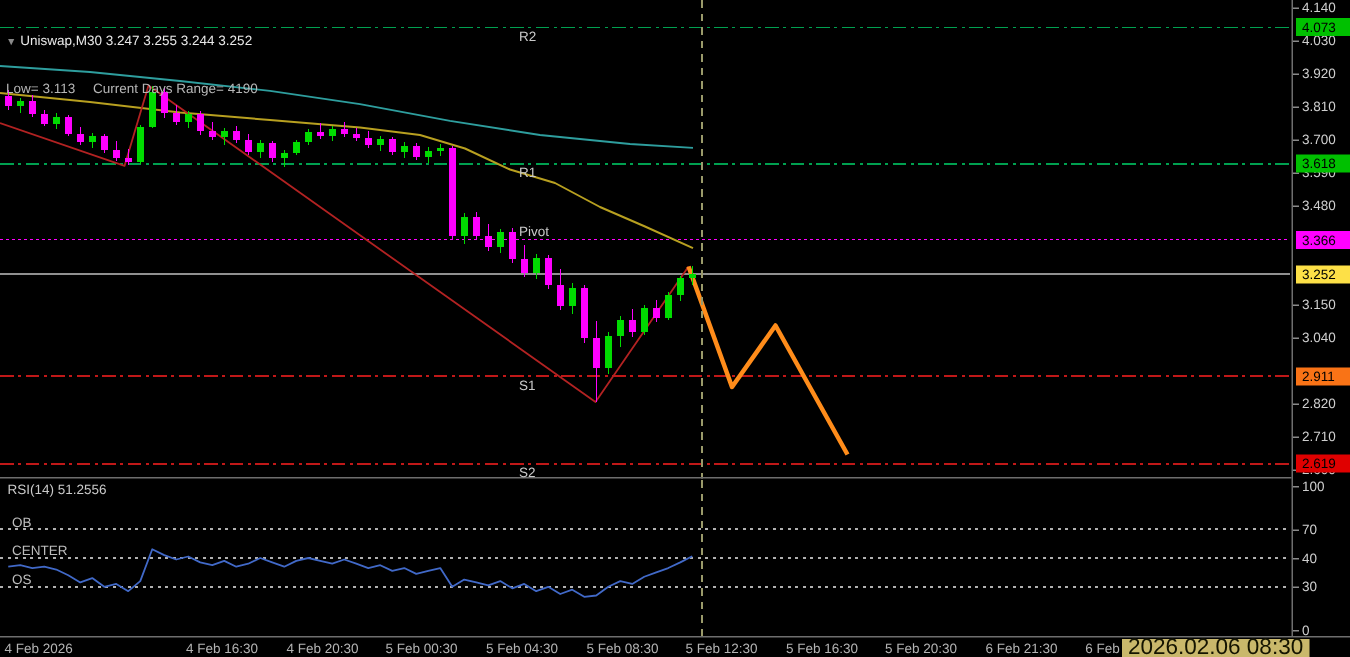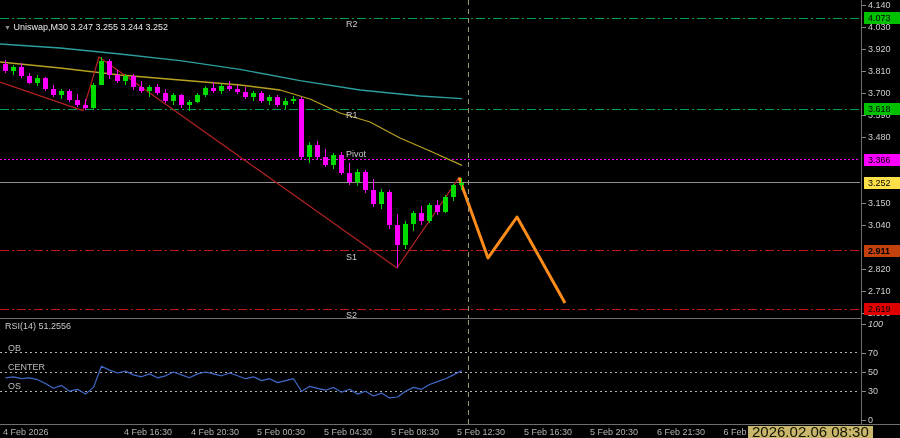--- a/index.html
+++ b/index.html
@@ -165,20 +165,21 @@
   <svg id="rsiSvg" width="861" height="104" viewBox="0 0 861 104" shape-rendering="crispEdges">
       <line x1="468" y1="0" x2="468" y2="104" stroke="#9a9a6a" stroke-dasharray="5,4"></line>
       <line x1="0" y1="32.8" x2="860" y2="32.8" stroke="#b0b0b0" stroke-dasharray="2,3"></line>
       <line x1="0" y1="52" x2="860" y2="52" stroke="#b0b0b0" stroke-dasharray="2,3"></line>
       <line x1="0" y1="71.2" x2="860" y2="71.2" stroke="#b0b0b0" stroke-dasharray="2,3"></line>
       <polyline points="5.5,57.8 13.5,56.8 21.5,58.7 29.5,57.8 37.5,59.7 45.5,63.5 53.5,68.3 61.5,65.4 69.5,71.2 77.5,69.3 85.5,74.1 93.5,67.4 101.5,46.2 109.5,50.1 117.5,53.0 125.5,51.0 133.5,54.9 141.5,56.8 149.5,53.9 157.5,57.8 165.5,55.8 173.5,52.0 181.5,54.9 189.5,57.8 197.5,53.9 205.5,52.0 213.5,53.9 221.5,55.8 229.5,53.0 237.5,55.8 245.5,58.7 253.5,56.8 261.5,60.6 269.5,58.7 277.5,62.6 285.5,60.6 293.5,58.7 301.5,71.2 309.5,66.4 317.5,68.3 325.5,70.2 333.5,67.4 341.5,72.2 349.5,69.3 357.5,74.1 365.5,71.2 373.5,76.0 381.5,73.1 389.5,77.9 397.5,77.0 405.5,71.2 413.5,67.4 421.5,69.3 429.5,64.5 437.5,61.6 445.5,58.7 453.5,54.9 461.5,50.8" fill="none" stroke="#4169c8" stroke-width="1.2" stroke-linejoin="round" shape-rendering="auto"></polyline>
     </svg>
 
   <div class="hdr">
     <div><span class="arrow">▼</span> <span class="sym">Uniswap,M30</span> <span class="sym">3.247 3.255 3.244 3.252</span></div>
+    <div><span class="lbl">Low= 3.113</span><span>Current Days Range= 4190</span></div>
   </div>
 
   <div class="sep" style="top:318px"></div>
 
   <div class="rsi-name">RSI(14) 51.2556</div>
   <div class="rsi-zone" id="obLbl" style="top: 342.8px;">OB</div>
   <div class="rsi-zone" id="centerLbl" style="top: 362px;">CENTER</div>
   <div class="rsi-zone" id="osLbl" style="top: 381.2px;">OS</div>
 
   <div class="price-axis" id="priceAxis">
@@ -191,25 +192,25 @@
       <div class="ptick" style="top: 132px;">3.480</div>
       <div class="ptick" style="top: 198px;">3.150</div>
       <div class="ptick" style="top: 220px;">3.040</div>
       <div class="ptick" style="top: 264px;">2.820</div>
       <div class="ptick" style="top: 286px;">2.710</div>
       <div class="ptick" style="top: 308px;">2.600</div>
       <div class="pbadge" style="top: 12.4px; background: rgb(0, 192, 0);">4.073</div>
       <div class="pbadge" style="top: 103.4px; background: rgb(0, 192, 0);">3.618</div>
       <div class="pbadge" style="top: 153.8px; background: rgb(255, 0, 255);">3.366</div>
       <div class="pbadge" style="top: 176.6px; background: #fde047;">3.252</div>
-      <div class="pbadge" style="top: 244.8px; background: #c2410c; font-weight: bold;">2.911</div>
+      <div class="pbadge" style="top: 244.8px; background: #f97316;">2.911</div>
       <div class="pbadge" style="top: 303.2px; background: rgb(224, 0, 0);">2.619</div>
-      <div class="ptick" style="top: 319px; font-style: italic;">100</div>
+      <div class="ptick" style="top: 319px;">100</div>
       <div class="ptick" style="top: 347.8px;">70</div>
-      <div class="ptick" style="top: 367px;">50</div>
+      <div class="ptick" style="top: 367px;">40</div>
       <div class="ptick" style="top: 386.2px;">30</div>
       <div class="ptick" style="top: 415px;">0</div>
     </div>
   <div class="time-axis" id="timeAxis">
       <div class="tlabel first" style="left: 3px;">4 Feb 2026</div>
       <div class="tlabel" style="left: 148px;">4 Feb 16:30</div>
       <div class="tlabel" style="left: 215px;">4 Feb 20:30</div>
       <div class="tlabel" style="left: 281px;">5 Feb 00:30</div>
       <div class="tlabel" style="left: 348px;">5 Feb 04:30</div>
       <div class="tlabel" style="left: 415px;">5 Feb 08:30</div>

